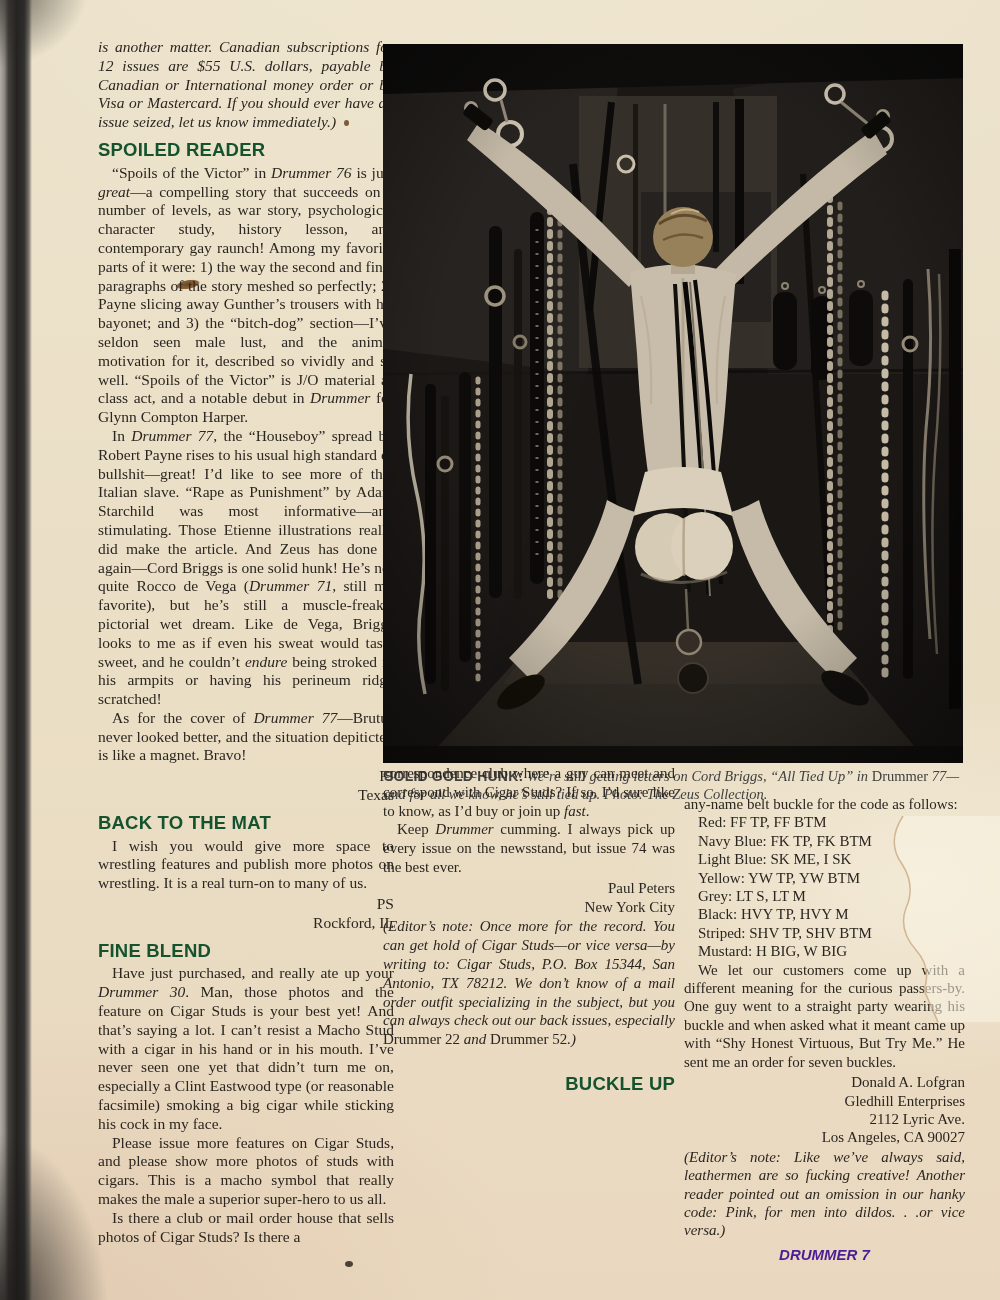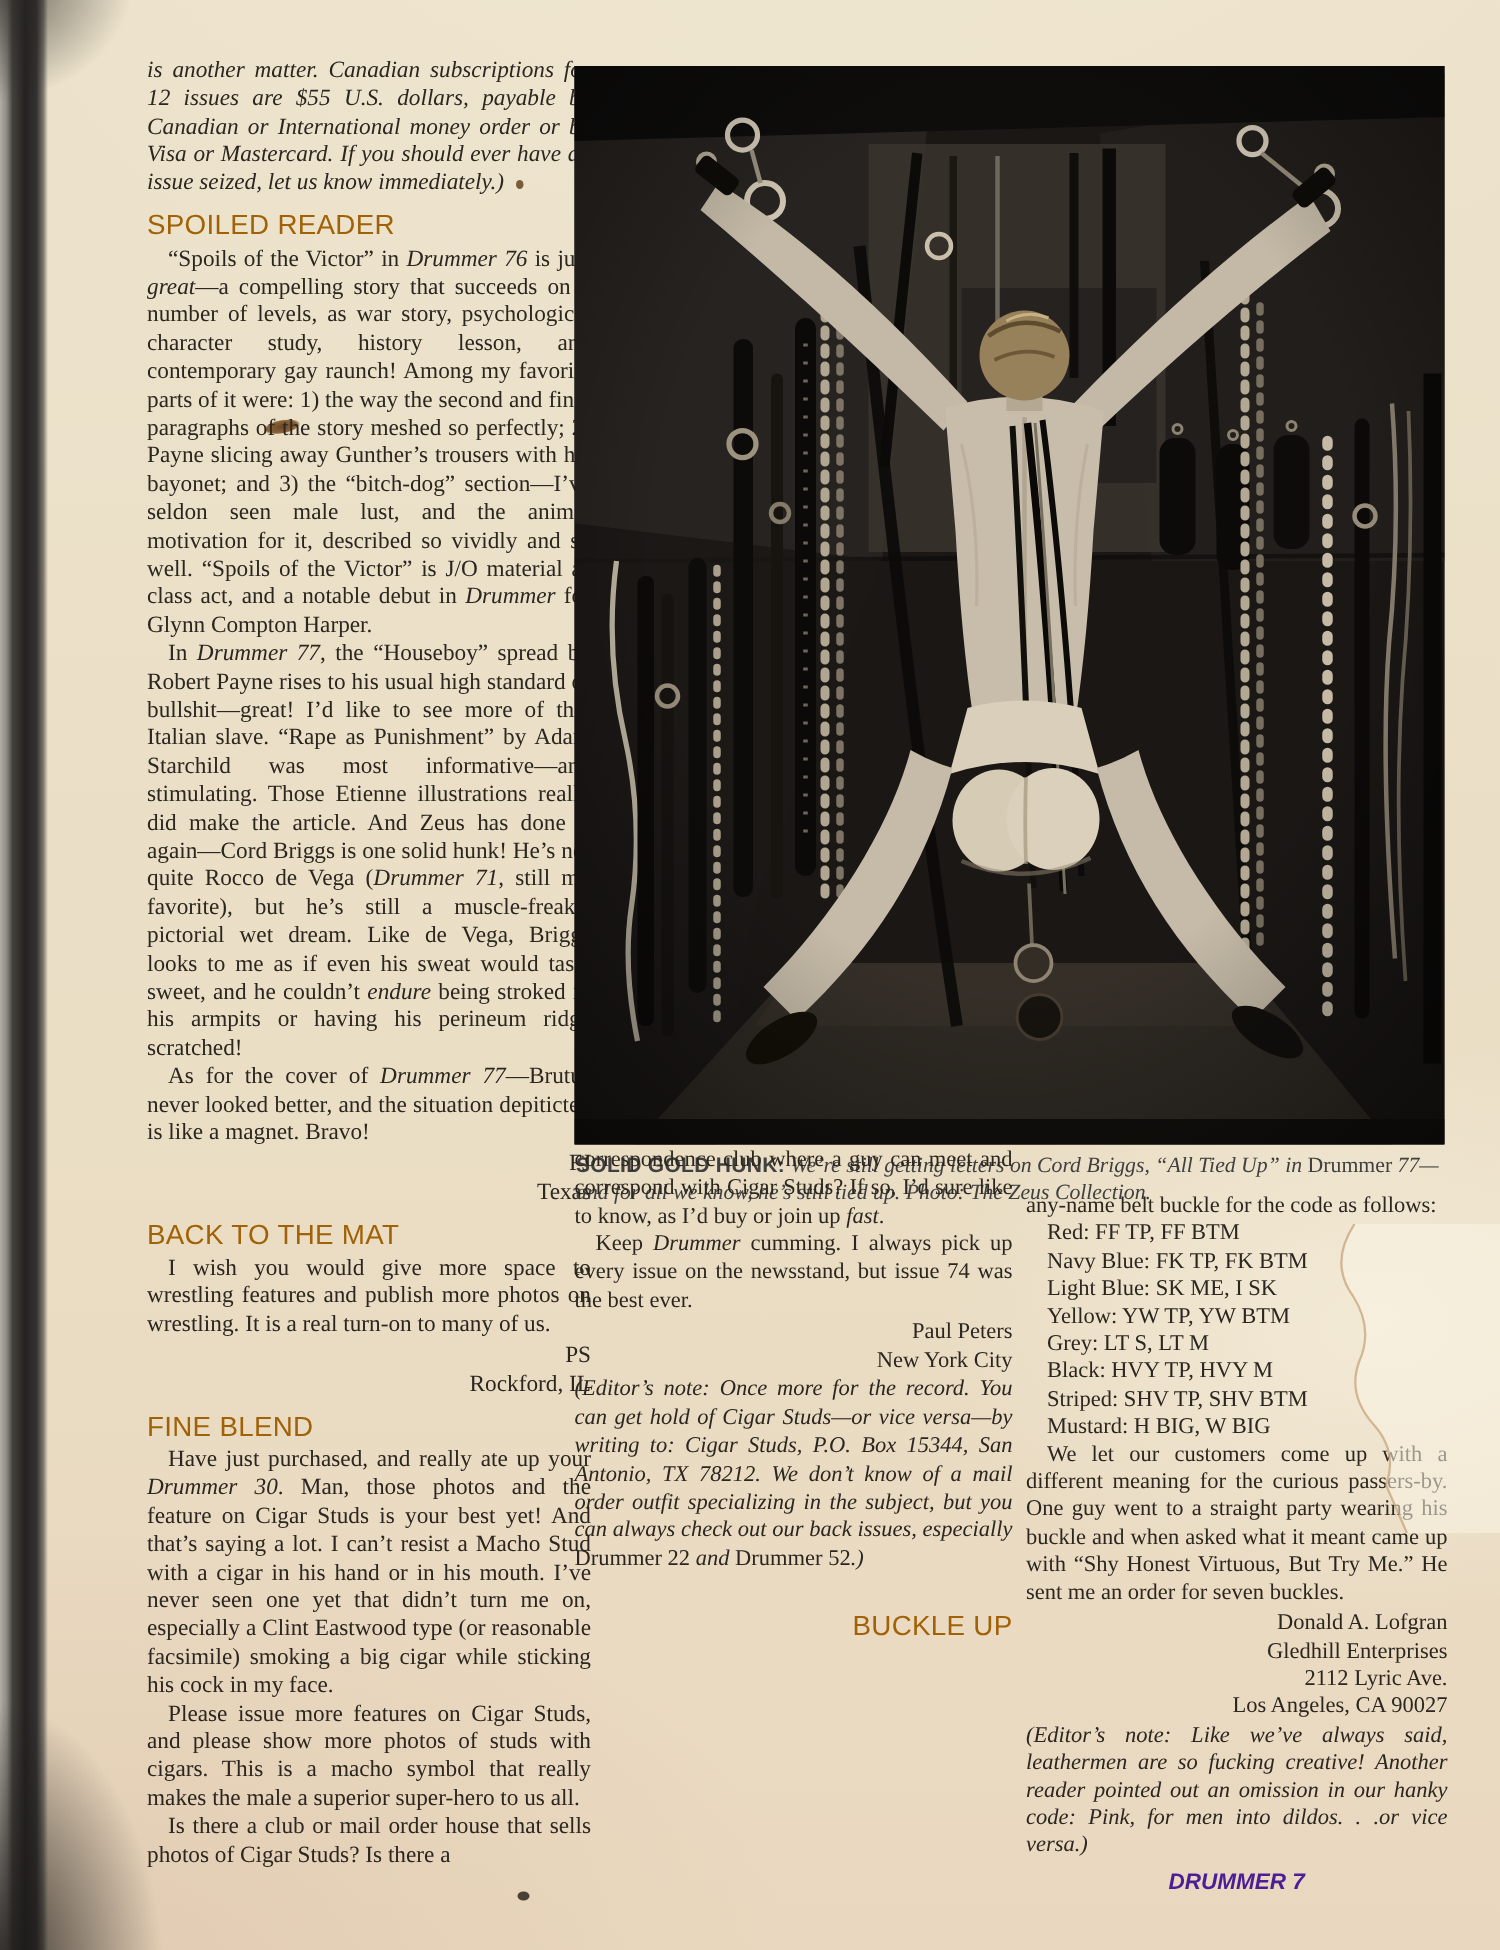--- a/index.html
+++ b/index.html
@@ -21,22 +21,22 @@
     background:radial-gradient(ellipse at -15% -20%, rgba(40,38,35,0.8), rgba(40,38,35,0) 70%);}
 
   
   .col{position:absolute;text-align:justify;}
   #col-left{left:98px;top:38px;width:296px;font-size:15.5px;line-height:18.8px;}
   #col-mid{left:383px;top:764px;width:292px;font-size:15px;line-height:18.8px;}
   #col-right{left:684px;top:795px;width:281px;font-size:15px;line-height:18.4px;}
   p{margin:0;text-indent:14px;}
   p.noindent{text-indent:0;}
   .intro{font-style:italic;}
-  h2{font-family:"Liberation Sans",sans-serif;font-weight:normal;font-size:18.5px;
-     letter-spacing:0.2px;margin:9px 0 4px;text-align:left;color:#a16207;}
+  h2{font-family:"Liberation Sans",sans-serif;font-weight:bold;font-size:18.5px;
+     letter-spacing:0.2px;margin:9px 0 4px;text-align:left;color:#14532d;}
   h2.gap{margin-top:26px;text-align:right;}
   .sig{text-align:right;text-indent:0;margin:0;}
   .sigblock{margin:2px 0 1px;}
   .ednote{font-style:italic;text-indent:0;}
   .ednote .rm{font-style:normal;}
   .code{text-indent:0;text-align:left;padding-left:14px;}
   .footer-page{font-family:"Liberation Sans",sans-serif;font-style:italic;font-weight:bold;
      font-size:15px;text-align:center;margin-top:6px;color:#4c1d95;}
 
   

